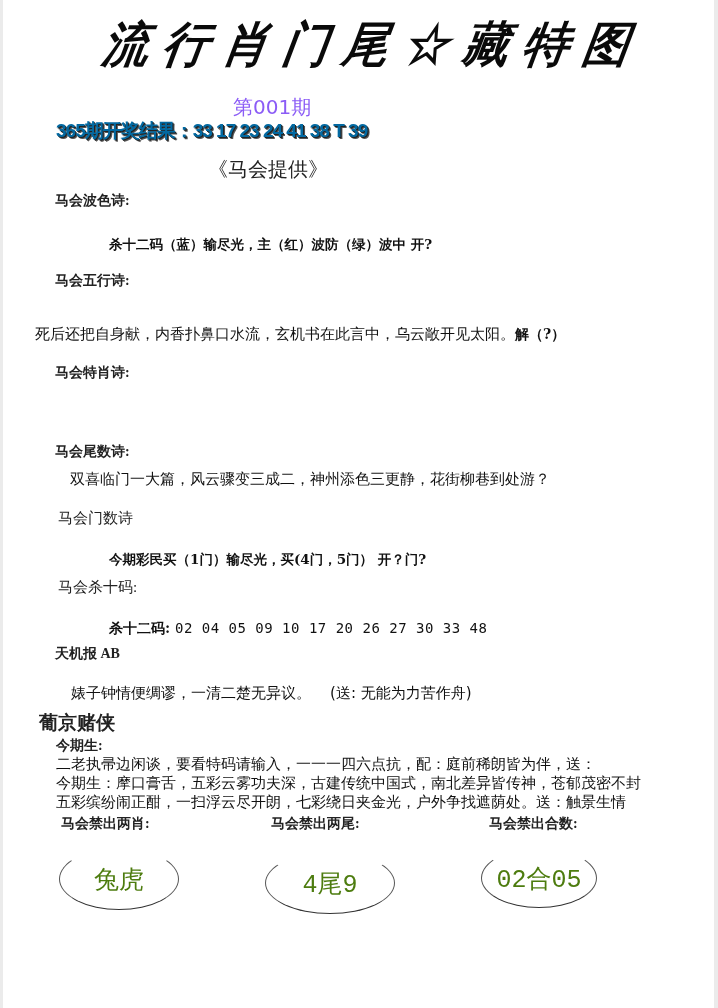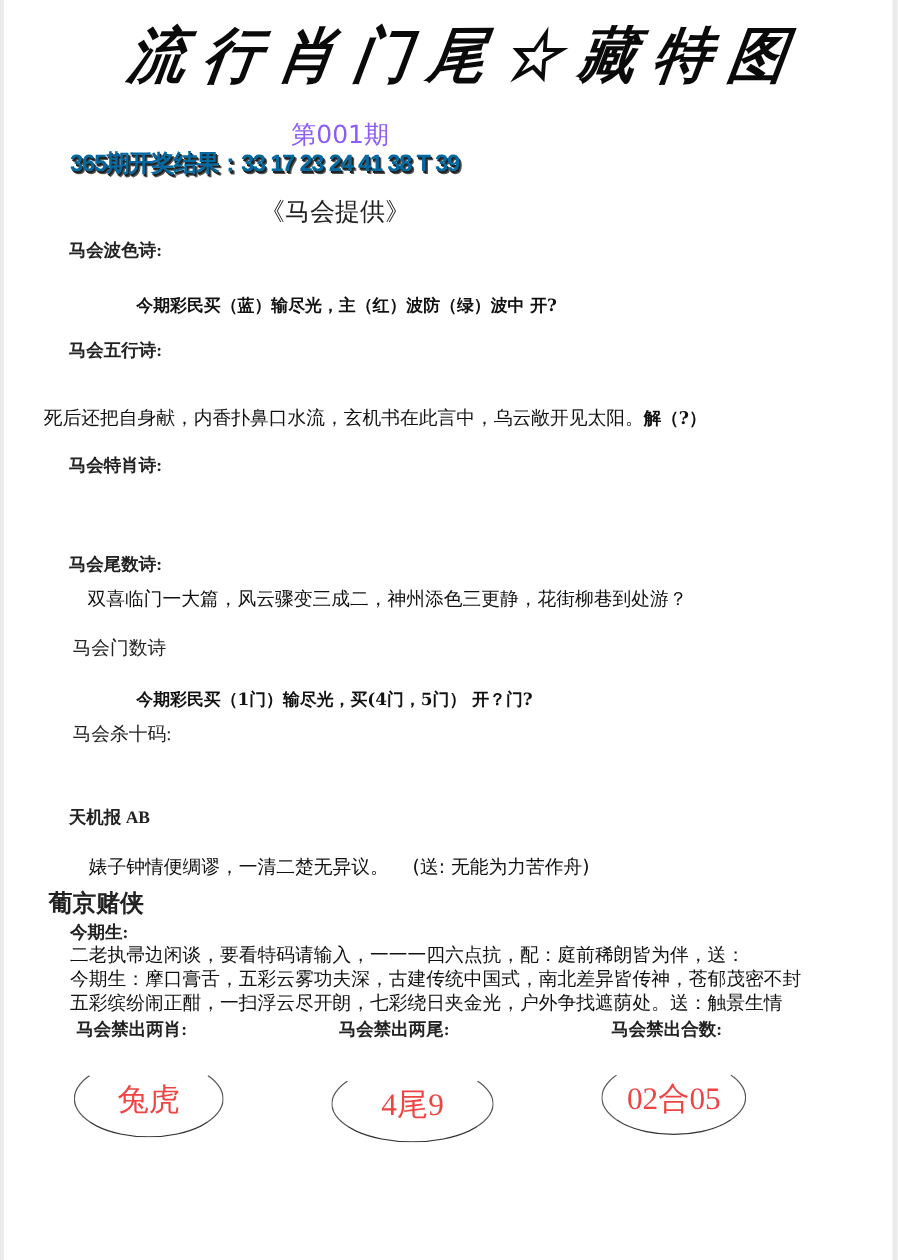--- a/index.html
+++ b/index.html
@@ -30,53 +30,57 @@
     }
     .provider { left: 205px; top: 156px; font-size: 20px; color: #222; font-family: "DejaVu Serif", serif; }
     .heading { font-family: Liberation Serif, serif; font-weight: bold; font-size: 14px; color: #222; }
     .heading.plain { font-weight: normal; font-size: 15px; }
     .bold-line { font-family: "DejaVu Serif", "Liberation Serif", serif; font-weight: bold; font-size: 13.5px; color: #111; }
     .poem { font-size: 15px; color: #111; }
     .poem b { font-family: "DejaVu Serif", serif; font-size: 14px; }
     .ellipse {
       position: absolute; border: 1.5px solid #333; border-radius: 50%;
       display: flex; align-items: center; justify-content: center;
-      font-family: Liberation Serif, serif; font-size: 25px; color: #ef4444;
+      font-family: Liberation Mono, monospace; font-size: 25px; color: #4d7c0f;
       border-left-color: #555; border-right-color: #555;
       border-top-color: transparent;
     }
     .ellipse span { display: inline-block; }
   </style>
 </head>
 <body>
 
 <div class="page">
 
   <div class="abs title">流行肖门尾☆藏特图</div>
   <div class="abs issue">第001期</div>
   <div class="abs results">365期开奖结果：33 17 23 24 41 38 T 39</div>
   <div class="abs provider">《马会提供》</div>
 
   <div class="abs heading" style="left:52px; top:192px;">马会波色诗:</div>
-  <div class="abs bold-line" style="left:106px; top:236px;">今期彩民买（蓝）输尽光，主（红）波防（绿）波中 开?</div>
+  <div class="abs bold-line" style="left:106px; top:236px;">杀十二码（蓝）输尽光，主（红）波防（绿）波中 开?</div>
 
   <div class="abs heading" style="left:52px; top:272px;">马会五行诗:</div>
   <div class="abs poem" style="left:32px; top:325px;">
     <span>死后还把自身献，内香扑鼻口水流，玄机书在此言中，乌云敞开见太阳。</span><b>解（?）</b>
   </div>
 
   <div class="abs heading" style="left:52px; top:364px;">马会特肖诗:</div>
 
   <div class="abs heading" style="left:52px; top:443px;">马会尾数诗:</div>
   <div class="abs poem" style="left:32px; top:470px;margin-left:35px;">双喜临门一大篇，风云骤变三成二，神州添色三更静，花街柳巷到处游？</div>
 
   <div class="abs heading plain" style="left:55px; top:509px;">马会门数诗</div>
   <div class="abs bold-line" style="left:106px; top:551px;">今期彩民买（1门）输尽光，买(4门，5门）  开？门?</div>
 
   <div class="abs heading plain" style="left:55px; top:578px;">马会杀十码:</div>
+  <div class="abs" style="left:106px; top:619px; font-size:15px;">
+    <b style="font-family:'DejaVu Serif',serif; font-size:14px;">杀十二码:</b>
+    <span style="font-family:'DejaVu Sans Mono','Liberation Mono',monospace; font-size:14px; letter-spacing:0.5px;">02 04 05 09 10 17 20 26 27 30 33 48</span>
+  </div>
 
   <div class="abs heading" style="left:52px; top:645px;">天机报 AB</div>
   <div class="abs poem" style="left:68px; top:684px;">
     <span>婊子钟情便绸谬，一清二楚无异议。</span>&nbsp;&nbsp;&nbsp;&nbsp;<span>(送: 无能为力苦作舟)</span>
   </div>
 
   <div class="abs heading" style="left:36px; top:710px; font-size:19px;">葡京赌侠</div>
 
   <div class="abs heading" style="left:53px; top:737px;">今期生:</div>
   <div class="abs poem" style="left:53px; top:755px; line-height:19px; font-size:15px;">

